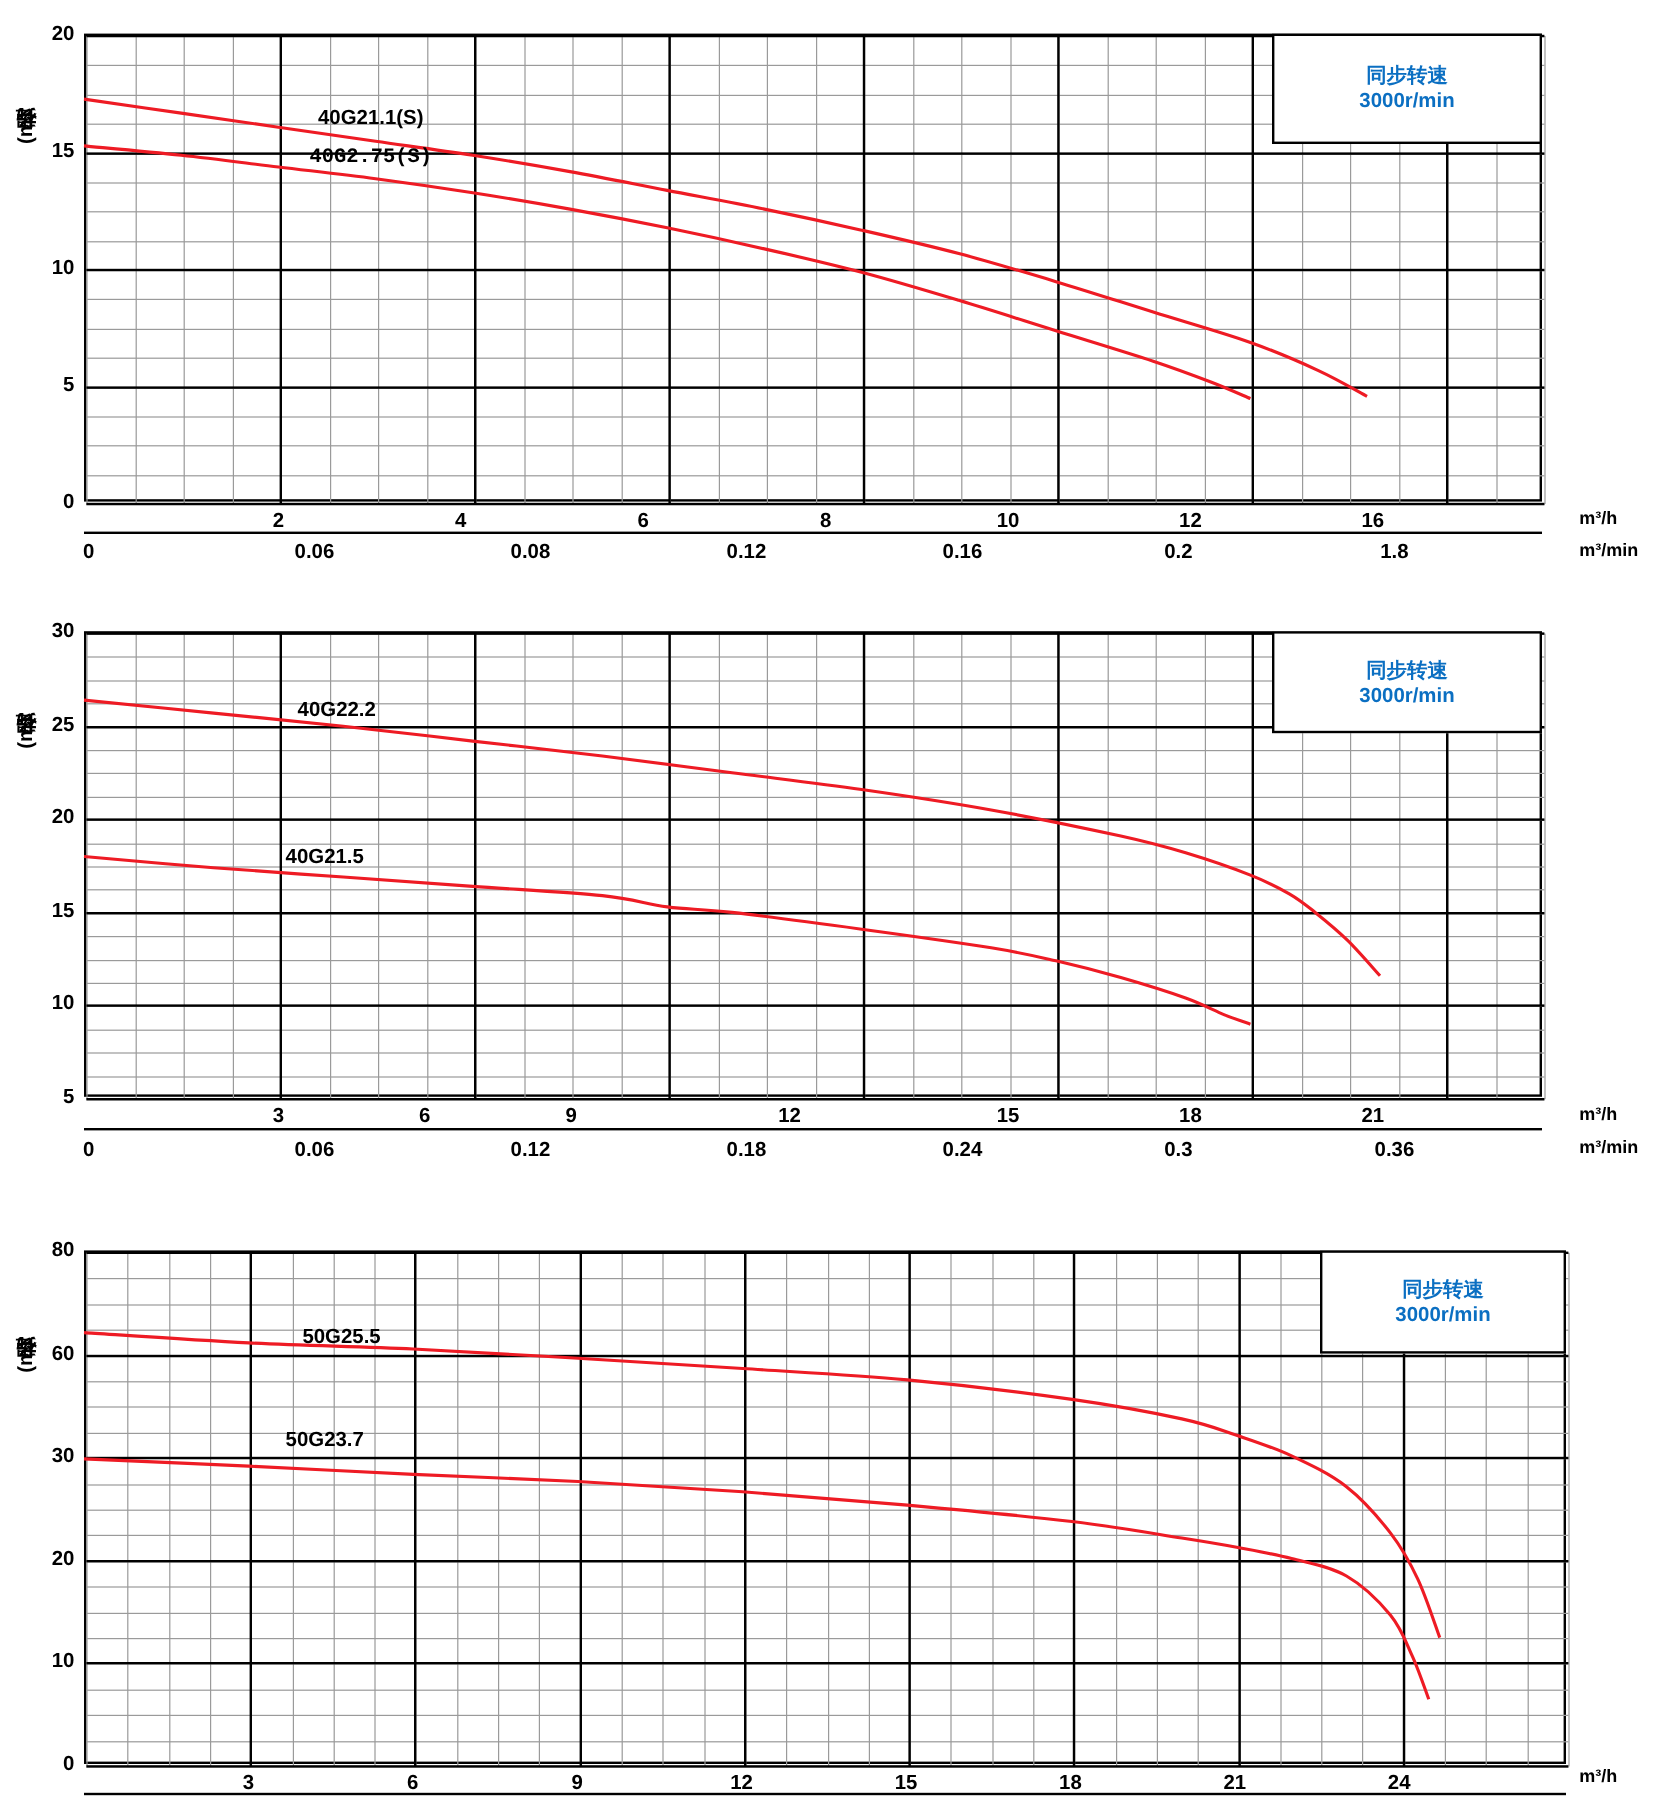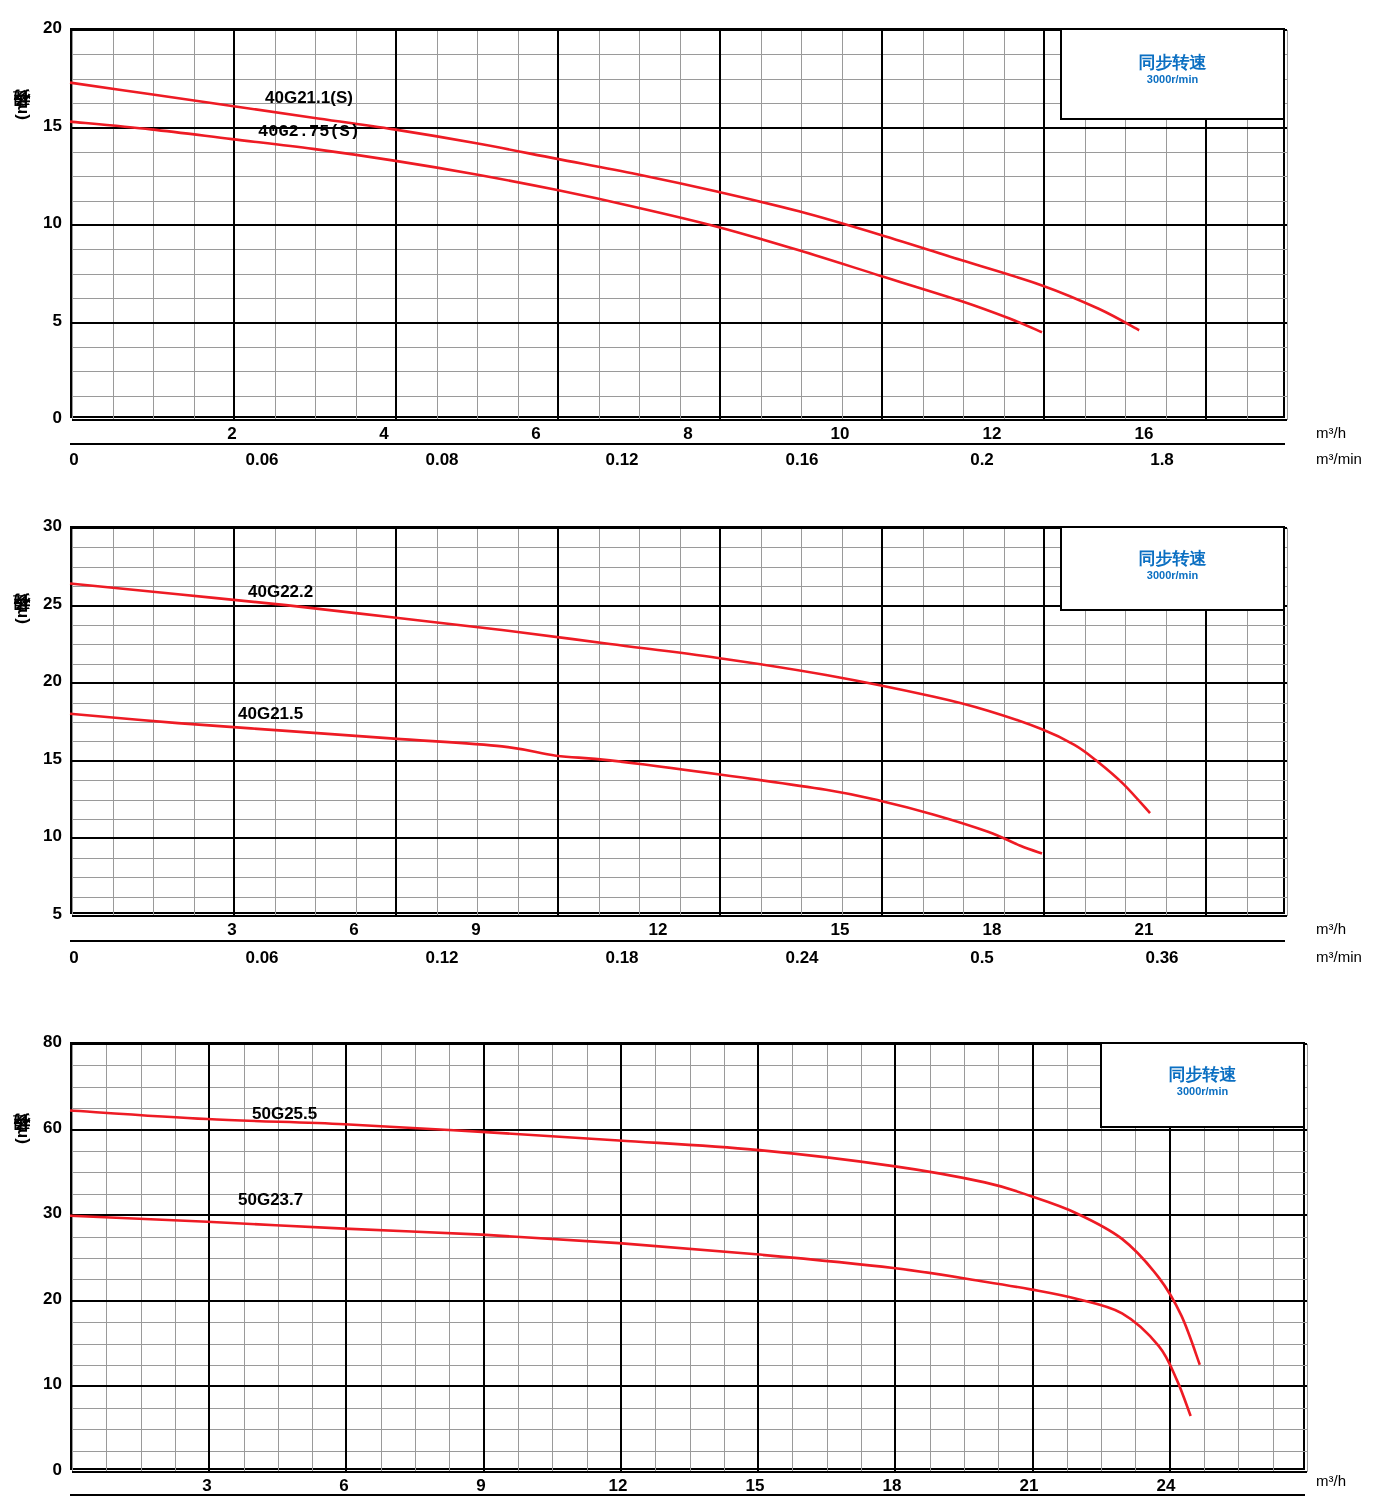--- a/index.html
+++ b/index.html
@@ -13,26 +13,26 @@
   .gridline{position:absolute;background:#000;}
   .gridline.minor{background:#9a9a9a;}
   .gridline.major-v{width:2px;}
   .gridline.major-h{height:2px;}
   .gridline.minor-v{width:1px;}
   .gridline.minor-h{height:1px;}
 
   .ytick{position:absolute;right:0;text-align:right;font-size:17px;font-weight:bold;transform:translateY(-50%);}
   .xtick{position:absolute;text-align:center;font-size:17px;font-weight:bold;transform:translateX(-50%);}
   .axis2{position:absolute;height:2px;background:#000;}
-  .unit{position:absolute;font-size:15px;font-weight:normal;}
+  .unit{position:absolute;font-size:15px;font-weight:bold;}
 
   .legend{position:absolute;border:2px solid #000;background:#fff;color:#0b6fc2;font-weight:bold;text-align:center;box-sizing:border-box;}
   .legend div{line-height:1.25;}
   .legend .l1{font-size:17px;}
-  .legend .l2{font-size:11px;}
+  .legend .l2{font-size:17px;}
 
   .curve-label{position:absolute;font-size:17px;font-weight:bold;white-space:nowrap;}
   svg.curves{position:absolute;left:0;top:0;overflow:visible;}
   svg.curves path{fill:none;stroke:#ee1b24;stroke-width:2.6;}
 </style>
 </head>
 <body>
 
 <div class="chart-block" id="chart1">
   <div class="ylabel" style="left:10px;top:10px;height:110px;">扬程(m)</div>
@@ -228,21 +228,21 @@
   <div class="xtick" style="left:992px;top:420px;">18</div>
   <div class="xtick" style="left:1144px;top:420px;">21</div>
 
   <div class="axis2" style="left:70px;top:440px;width:1215px;"></div>
 
   <div class="xtick" style="left:74px;top:448px;">0</div>
   <div class="xtick" style="left:262px;top:448px;">0.06</div>
   <div class="xtick" style="left:442px;top:448px;">0.12</div>
   <div class="xtick" style="left:622px;top:448px;">0.18</div>
   <div class="xtick" style="left:802px;top:448px;">0.24</div>
-  <div class="xtick" style="left:982px;top:448px;">0.5</div>
+  <div class="xtick" style="left:982px;top:448px;">0.3</div>
   <div class="xtick" style="left:1162px;top:448px;">0.36</div>
 
   <div class="unit" style="left:1316px;top:420px;">m³/h</div>
   <div class="unit" style="left:1316px;top:448px;">m³/min</div>
 
   <div class="legend" style="left:1060px;top:26px;width:225px;height:85px;padding-top:20px;">
     <div class="l1">同步转速</div>
     <div class="l2">3000r/min</div>
   </div>
 

